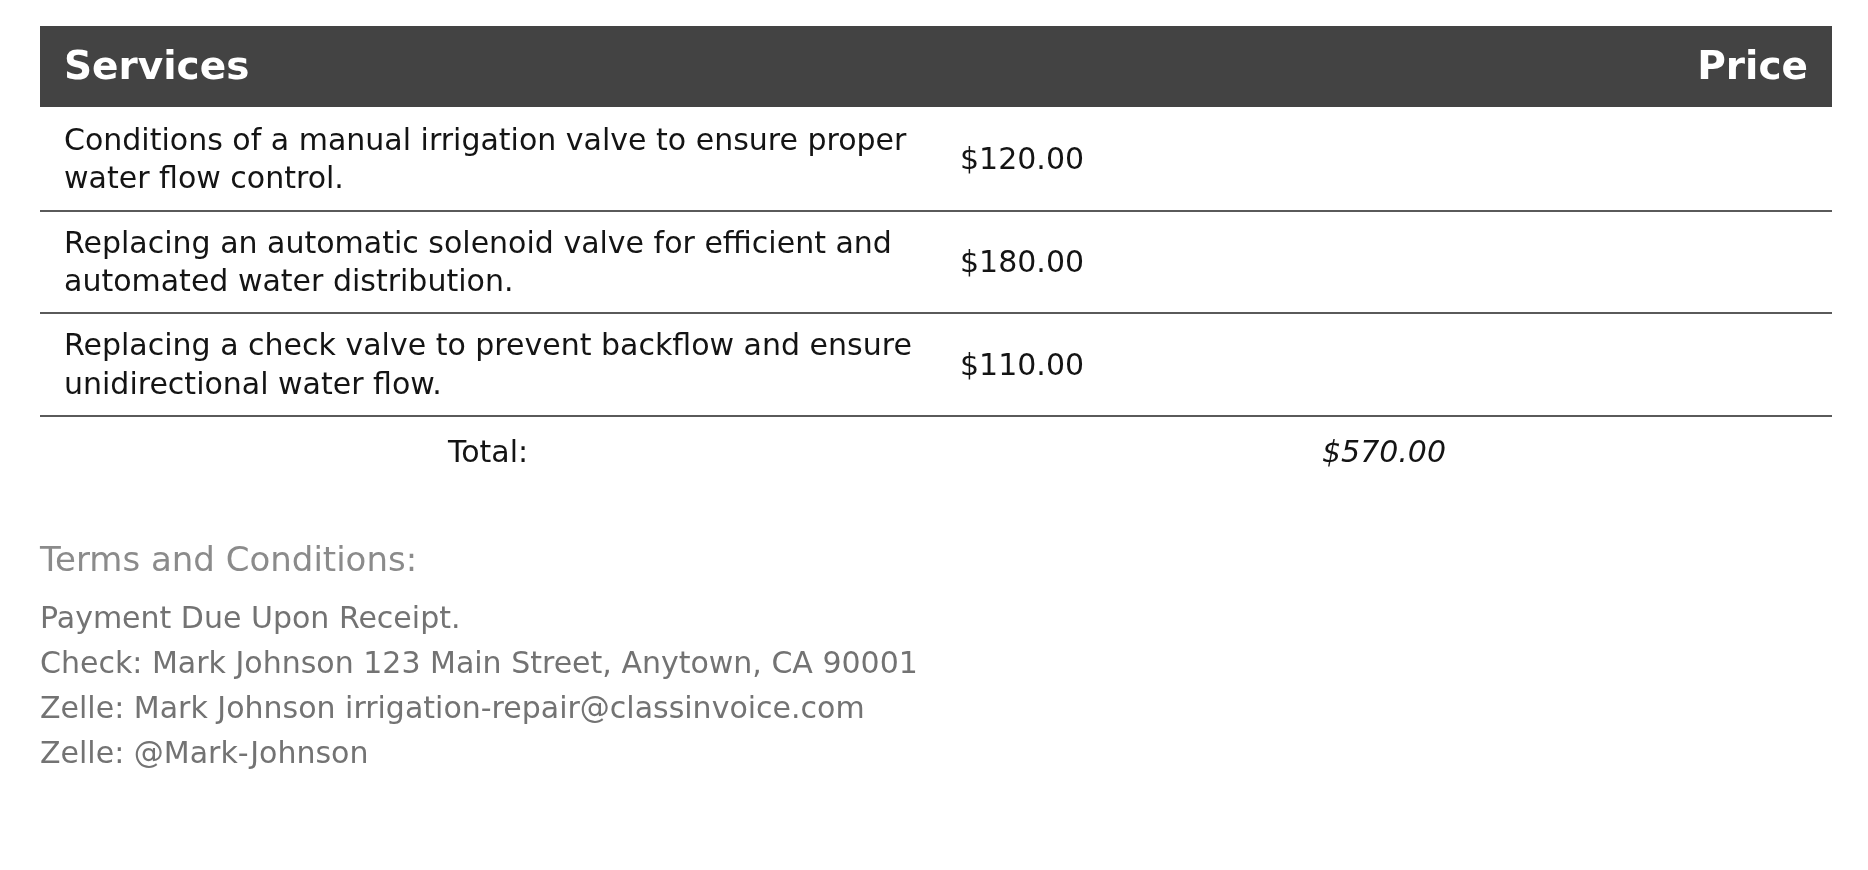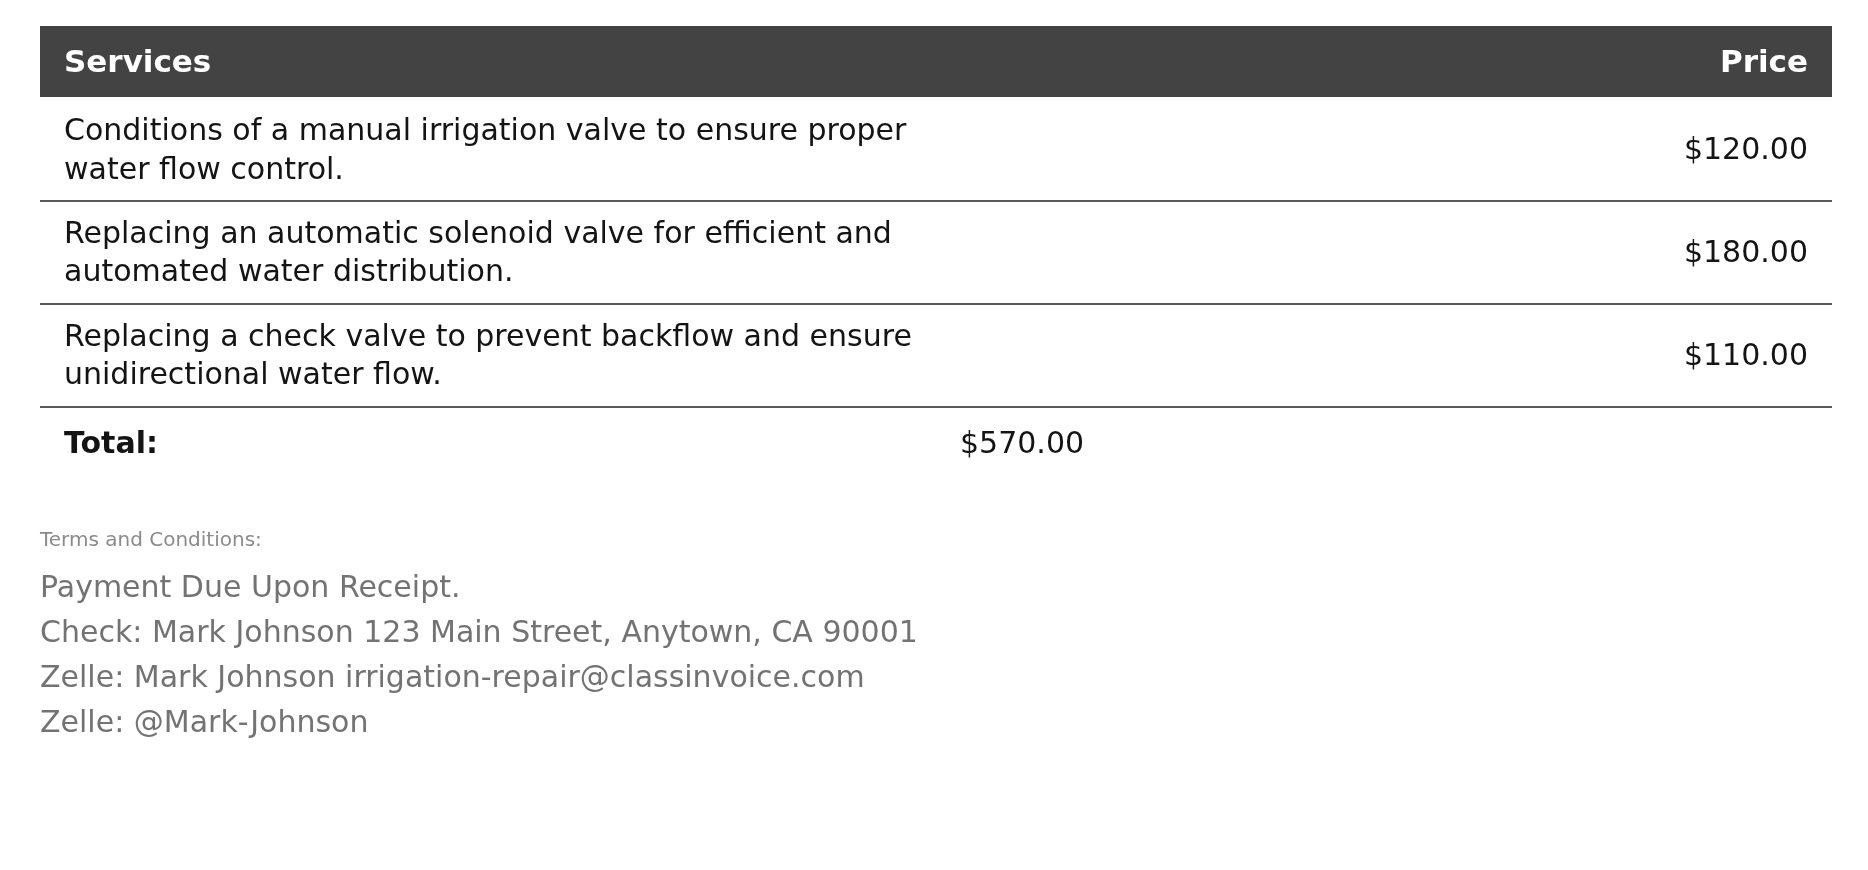--- a/index.html
+++ b/index.html
@@ -25,73 +25,73 @@
   
   .services-table {
     width: 1792px;
     border-collapse: collapse;
     table-layout: fixed;
   }
 
   .services-table thead th {
     background: #434343;
     color: #ffffff;
-    font-size: 31px;
+    font-size: 39px;
     font-weight: bold;
     padding: 17px 24px;
     text-align: left;
     line-height: 1.2;
   }
   .services-table thead th.price-head {
     text-align: right;
   }
 
   .services-table tbody td {
     font-size: 30px;
     font-weight: normal;
     color: #141414;
     padding: 12px 24px;
     border-bottom: 2px solid #5a5a5a;
     vertical-align: middle;
     line-height: 1.28;
   }
   .services-table tbody td.price-cell {
-    text-align: right;
+    text-align: left;
     white-space: nowrap;
     width: 230px;
   }
 
   .services-table tbody tr:first-child td {
     padding-top: 14px;
   }
 
   
   .total-row td {
     border-bottom: none !important;
     font-size: 31px;
     font-weight: bold;
     padding-top: 16px !important;
     padding-bottom: 6px !important;
   }
   .total-row td.total-label {
-    text-align: left;
-    font-weight: bold;
+    text-align: center;
   }
   .total-row td.total-value {
-    text-align: left;
+    text-align: center;
     white-space: nowrap;
+    font-style: italic;
   }
 
   
   .terms {
     margin-top: 56px;
     padding-left: 0px;
   }
   .terms-title {
-    font-size: 20px;
+    font-size: 34px;
     color: #8b8b8b;
     margin-bottom: 10px;
     line-height: 1.5;
     margin-top: 16px;
   }
   .terms-line {
     font-size: 30px;
     color: #737373;
     line-height: 1.5;
   }

